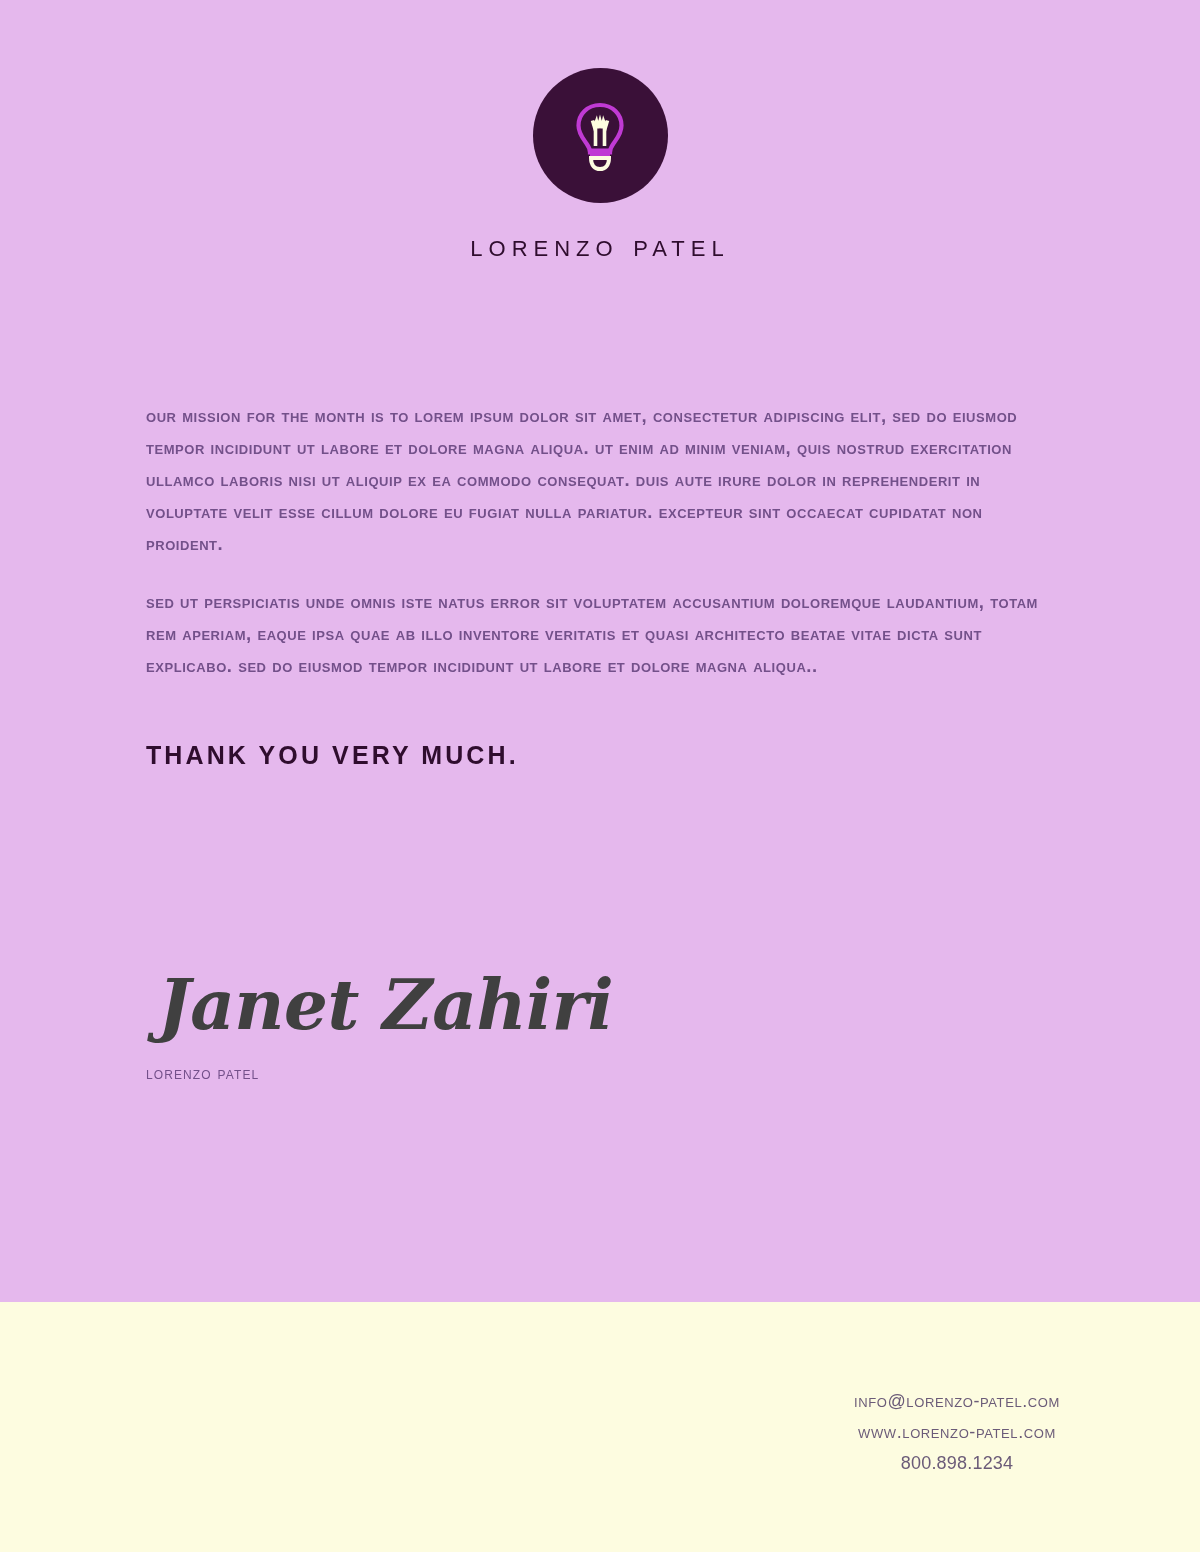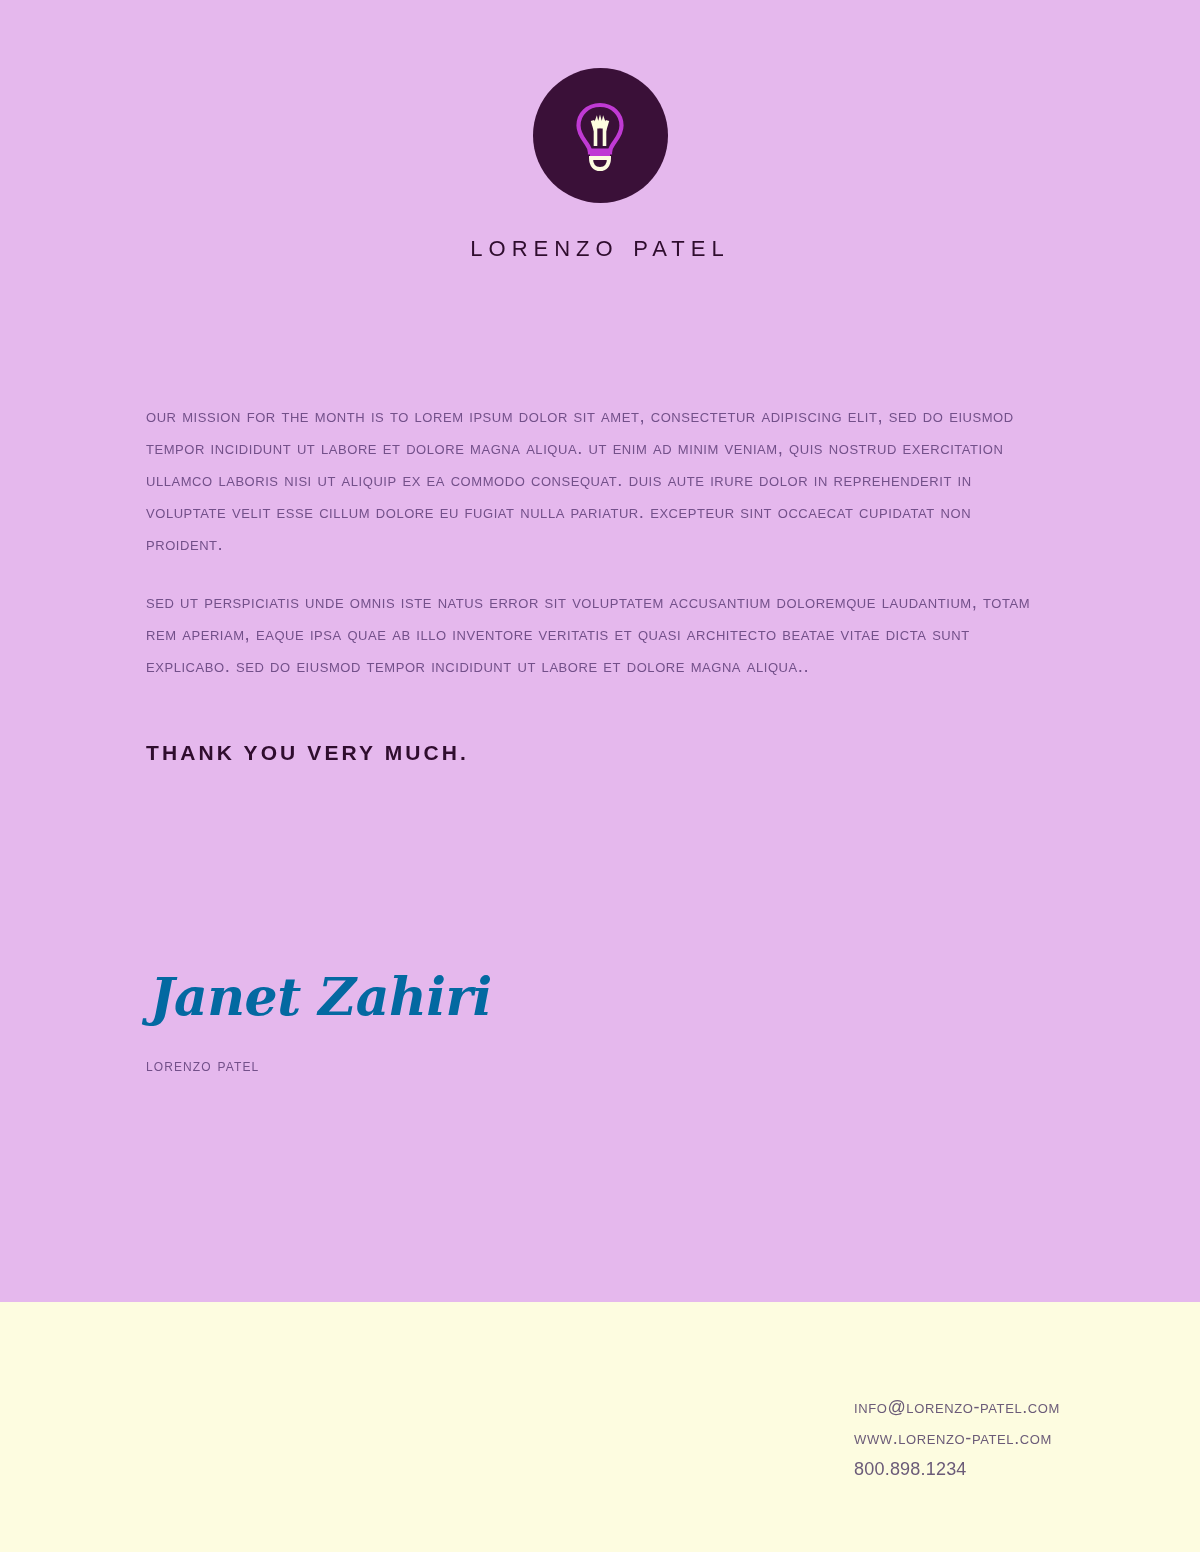--- a/index.html
+++ b/index.html
@@ -81,56 +81,56 @@
     font-weight: 700;
     letter-spacing: 3.1px;
     color: #2f0d2e;
     text-transform: uppercase;
     margin: 0 0 62px 0;
     line-height: 1.2;
   }
   .para {
     font-family: "Liberation Sans", sans-serif;
     font-size: 18.5px;
-    font-weight: 400;
+    font-weight: 700;
     letter-spacing: 0.55px;
     color: #73508a;
     line-height: 32px;
     margin: 0 0 26px 0;
     font-variant: small-caps;
     text-transform: lowercase;
   }
   .para:last-of-type {
     margin-bottom: 0;
   }
   .closing {
     font-family: "Liberation Sans", sans-serif;
-    font-size: 21px;
+    font-size: 25px;
     font-weight: 700;
     letter-spacing: 3.1px;
     color: #2f0d2e;
     text-transform: uppercase;
     margin: 58px 0 0 0;
     line-height: 1.2;
   }
   
   .signature-block {
     position: absolute;
     left: 146px;
     top: 962px;
     width: 600px;
   }
   .signature {
     font-family: "DejaVu Serif", serif;
-    font-size: 52px;
+    font-size: 69px;
     font-style: italic;
     font-weight: 700;
-    color: #0369a1;
+    color: #404040;
     line-height: 62px;
-    margin: 4px;
+    margin: 12px;
     letter-spacing: -0.5px;
     white-space: nowrap;
   }
   .signer-name {
     font-family: "Liberation Sans", sans-serif;
     font-size: 17px;
     font-weight: 400;
     letter-spacing: 1.1px;
     color: #73508a;
     margin: 28px 0 0 0;
@@ -144,22 +144,21 @@
     left: 0;
     top: 1302px;
     width: 1200px;
     height: 250px;
     background: #fdfce0;
   }
   .footer-contact {
     position: absolute;
     right: 140px;
     top: 84px;
-    text-align: left;
-    margin-top: 6px;
+    text-align: center;
   }
   .footer-line {
     font-family: "Liberation Sans", sans-serif;
     font-size: 18px;
     font-weight: 400;
     letter-spacing: 0.6px;
     color: #6b5b78;
     line-height: 31px;
     font-variant: small-caps;
     text-transform: lowercase;

